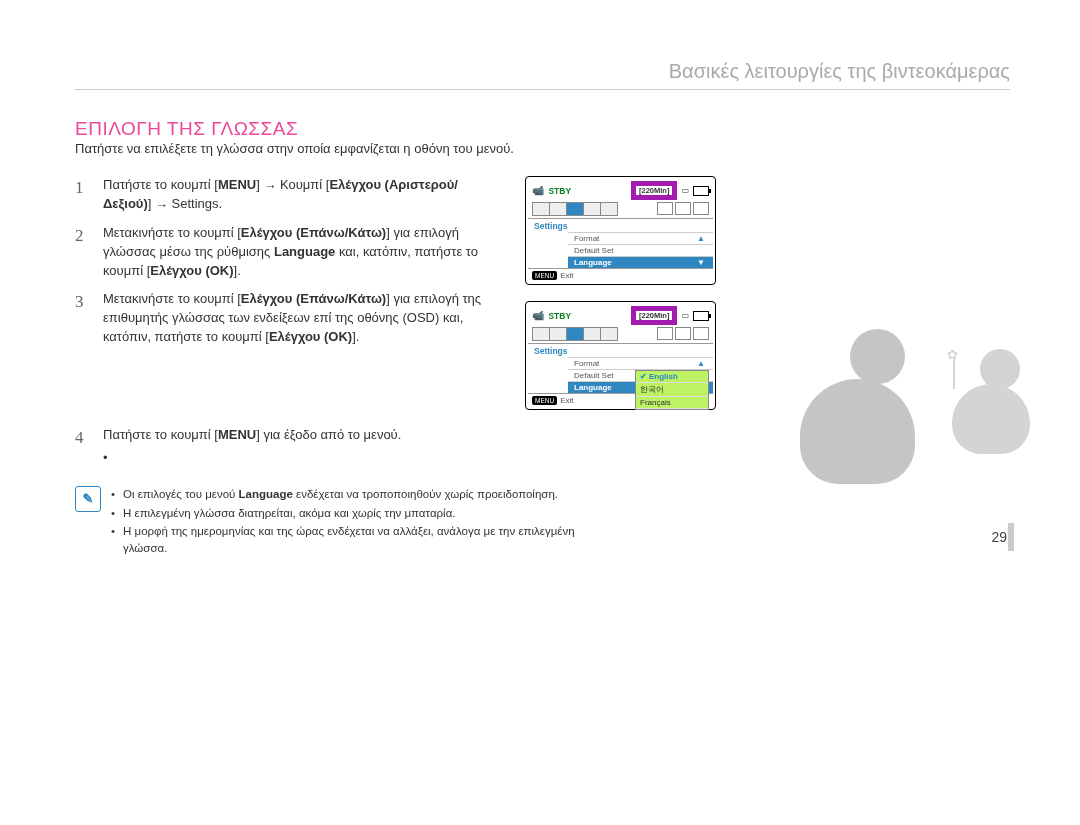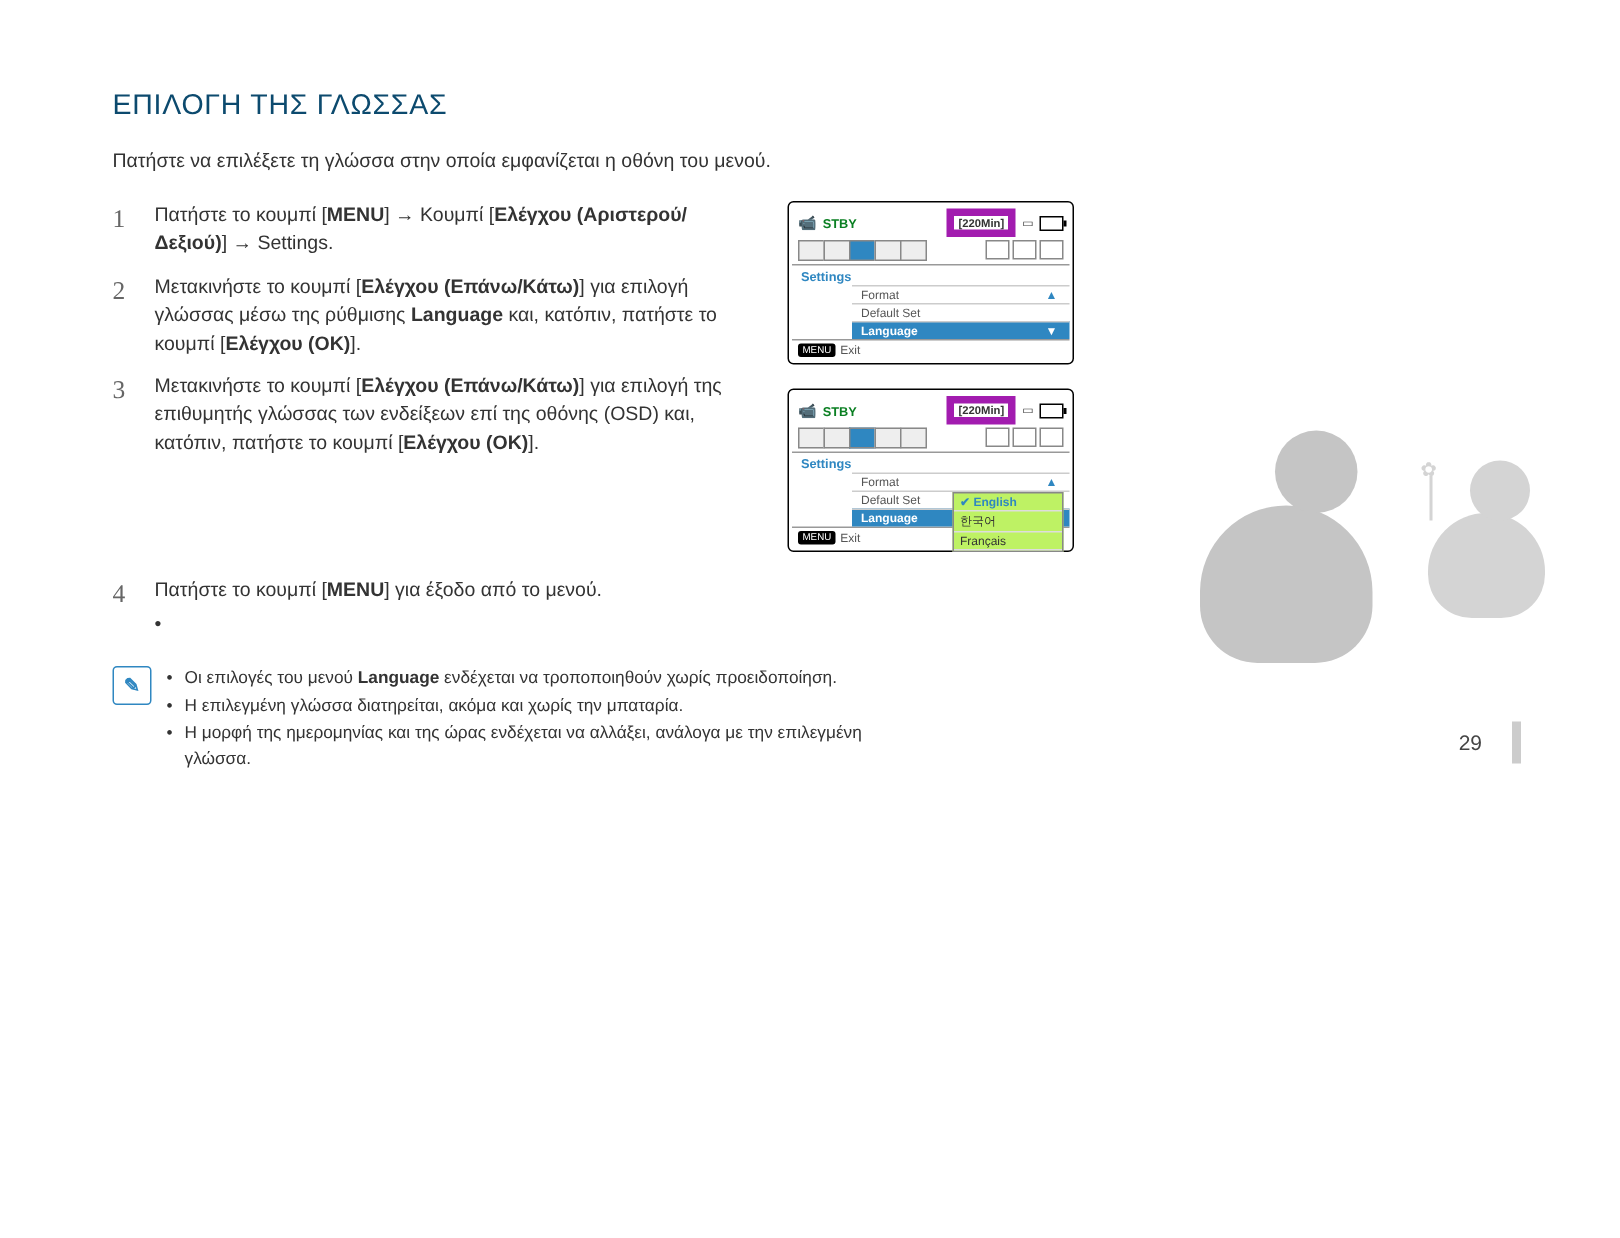--- a/index.html
+++ b/index.html
@@ -19,24 +19,23 @@
   }
   .chapter {
     text-align: right;
     font-size: 20px;
     color: #aaa;
     border-bottom: 1px solid #ccc;
     padding-bottom: 6px;
     margin-bottom: 28px;
   }
   .section-title {
-    color: #0c4a6e;
+    color: #ec4899;
     font-size: 19px;
     letter-spacing: 0.5px;
-    margin-bottom: 16px;
   }
   .intro {
     font-size: 13px;
     line-height: 1.4;
     max-width: 460px;
     margin-bottom: 18px;
   }
   .content-wrap {
     position: relative;
     display: flex;
@@ -211,31 +210,32 @@
   .flower{ right:75px; bottom:95px; width:2px; height:30px; background:#d4d4d4;}
   .flower:before{content:"✿";position:absolute;top:-12px;left:-6px;color:#d4d4d4;font-size:13px;}
 
   .page-num{
     position:absolute;
     right:66px;
     bottom:28px;
     font-size:14px;
     color:#444;
     border-right: 6px solid #ccc;
-    padding-right: 20px;
+    padding-right: 1px;
     height: 28px;
     display:flex;
     align-items:center;
   }
   .arrow-glyph{font-weight:bold;}
 </style>
 </head>
 <body>
 
 <div class="page">
+  <div class="chapter">Βασικές λειτουργίες της βιντεοκάμερας</div>
   <div class="section-title">ΕΠΙΛΟΓΗ ΤΗΣ ΓΛΩΣΣΑΣ</div>
   <div class="intro">Πατήστε να επιλέξετε τη γλώσσα στην οποία εμφανίζεται η οθόνη του μενού.</div>
 
   <div class="content-wrap">
     <div class="left-col">
 
       <div class="step">
         <div class="step-num">1</div>
         <div class="step-text">
           <span>Πατήστε το κουμπί [</span><b>MENU</b><span>]  </span><span class="arrow-glyph">→</span><span>  Κουμπί [</span><b>Ελέγχου (Αριστερού/Δεξιού)</b><span>]  </span><span class="arrow-glyph">→</span><span>  Settings.</span>

